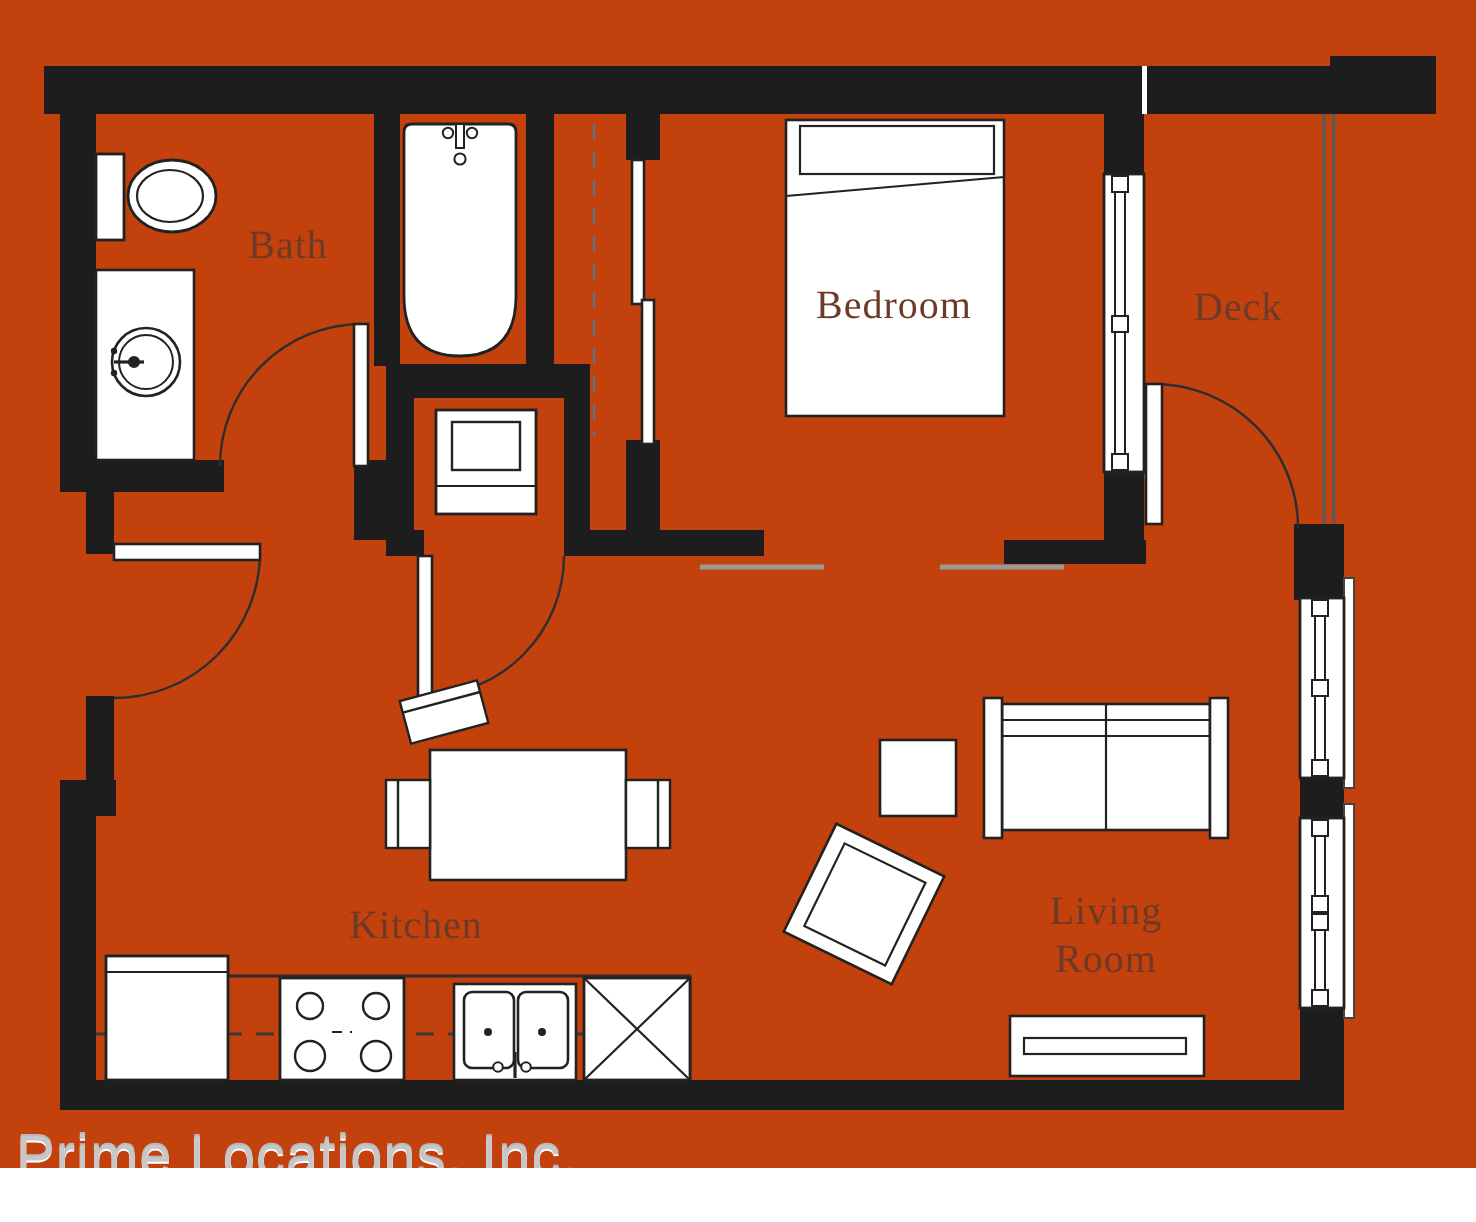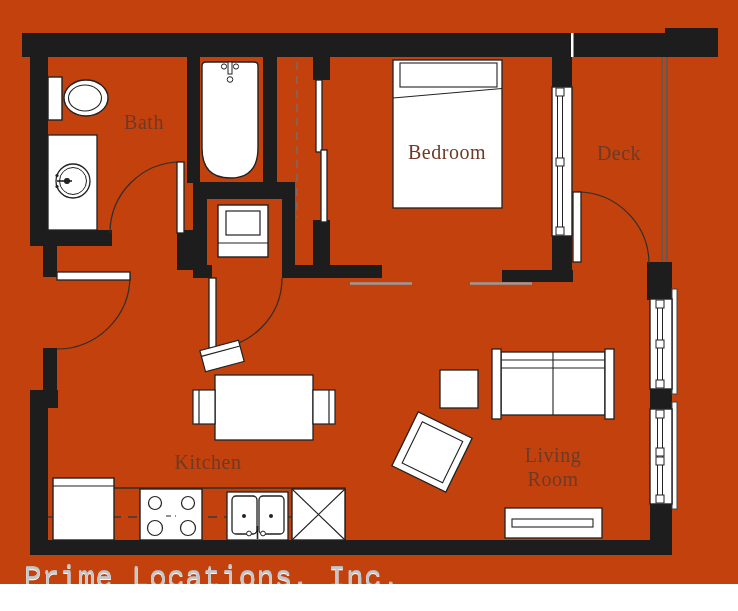--- a/index.html
+++ b/index.html
@@ -1,22 +1,22 @@
 <!DOCTYPE html>
 <html><head>
 <meta charset="utf-8">
 <style>
   html,body{margin:0;padding:0;background:#ffffff;}
   #stage{position:relative;width:738px;height:584px;background:#c2410c;overflow:hidden;
          font-family:"Liberation Serif",serif;}
   #plan-svg{position:absolute;left:0;top:0;}
   .room-label{font-family:"Liberation Serif",serif;font-size:20px;letter-spacing:.5px;}
   #footer-brand{position:absolute;left:8px;top:563px;
-    font-family:Liberation Mono, monospace;font-size:29px;letter-spacing:.5px;
-    color:#c7c7c9;text-shadow:0 1px 0 #ffffff, 0 -1px 0 #b9b9bb;margin-left:16px;}
+    font-family:Liberation Sans, sans-serif;font-size:29px;letter-spacing:.5px;
+    color:#c7c7c9;text-shadow:0 1px 0 #ffffff, 0 -1px 0 #b9b9bb;}
 </style>
 </head>
 <body>
 
 <div id="stage">
 <svg id="plan-svg" width="738" height="611" viewBox="0 0 738 611">
 
   <g fill="#1d1d1d" stroke="none">
     <rect x="22" y="33" width="696" height="24"></rect>
     <rect x="665" y="28" width="53" height="6"></rect>

